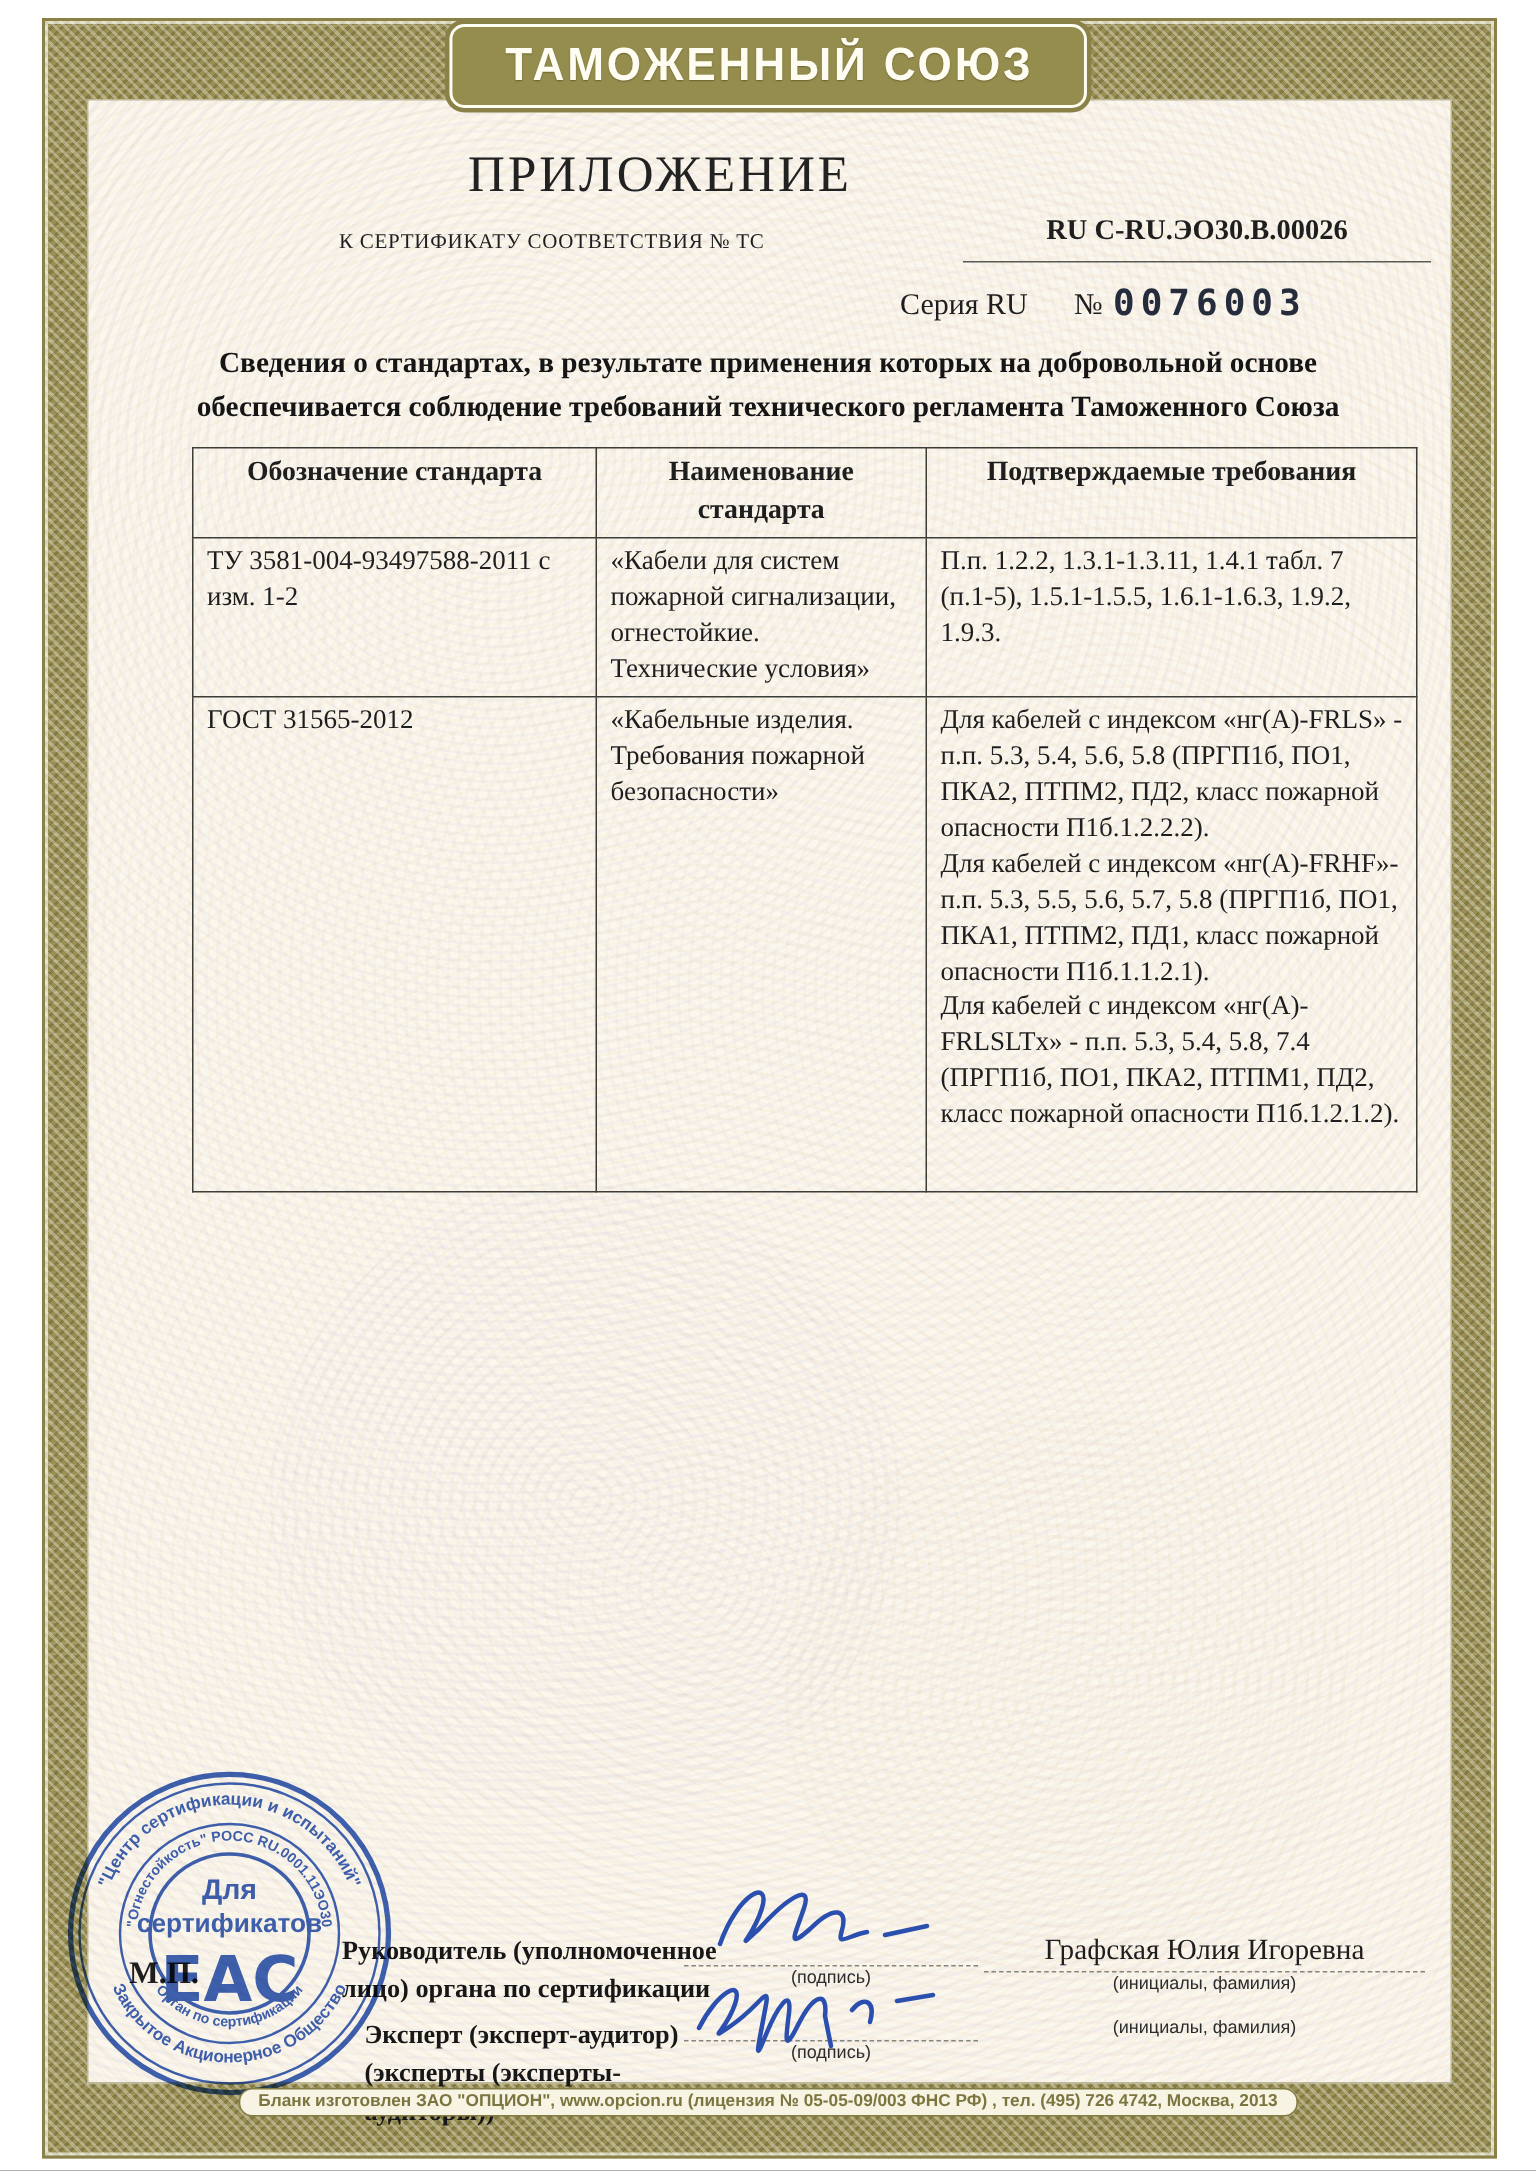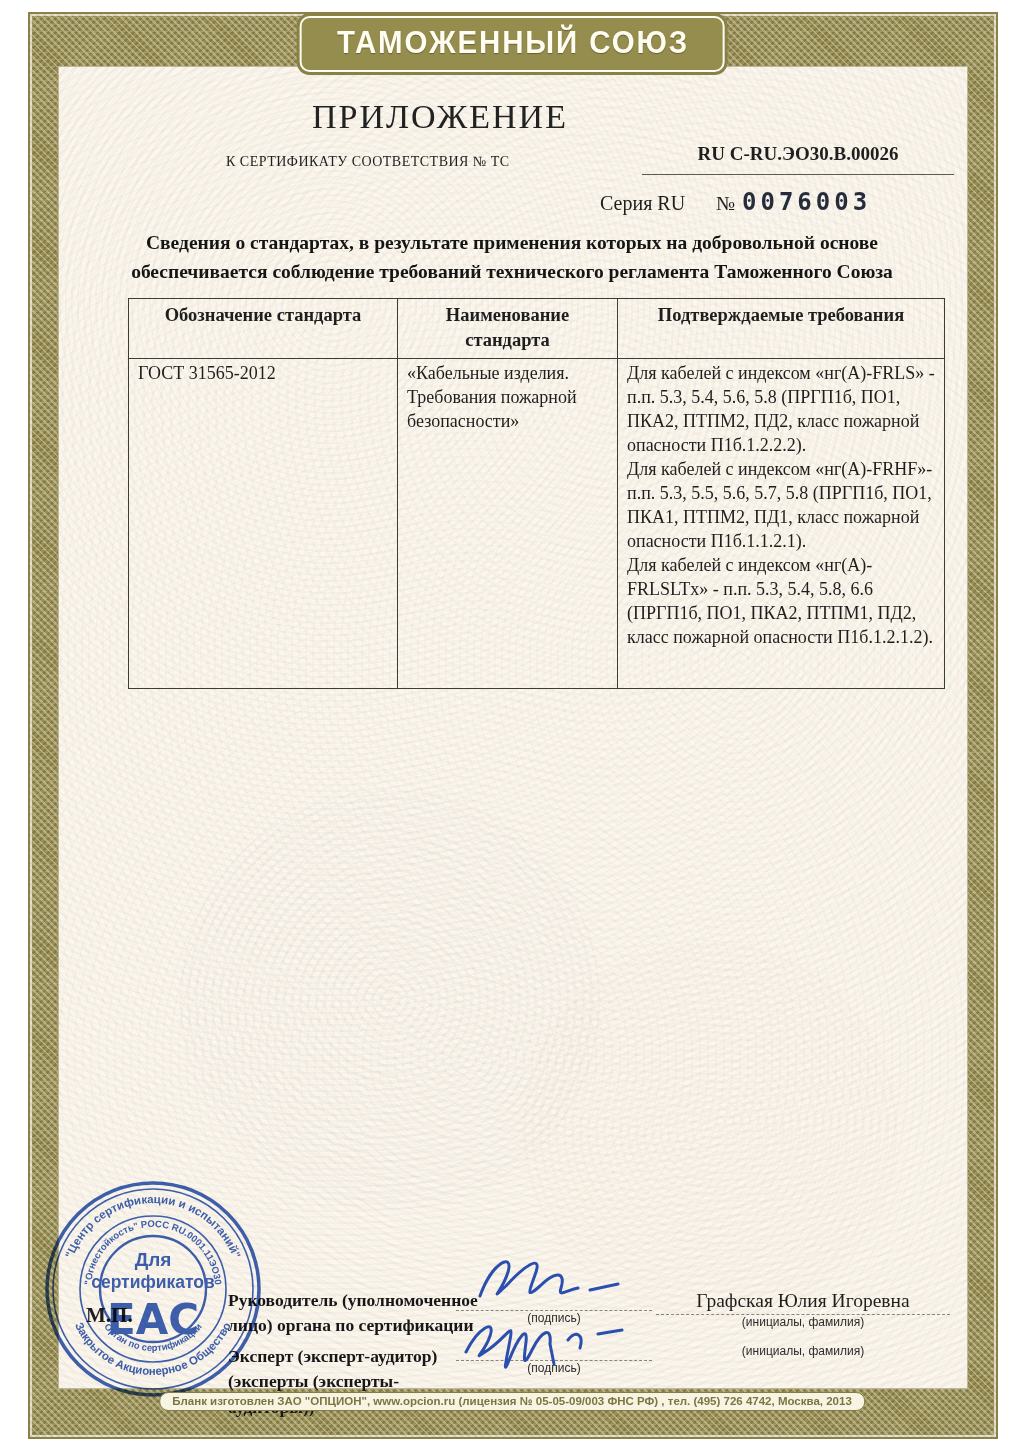--- a/index.html
+++ b/index.html
@@ -69,21 +69,21 @@
   table.std{
     position:absolute;left:128px;top:298px;width:816px;
     border-collapse:collapse;table-layout:fixed;
   }
   table.std th, table.std td{
     border:1.5px solid #3d3d38;vertical-align:top;
     font-size:18px;line-height:1.33;padding:3px 9px 6px 9px;
     background:rgba(255,255,255,.0);
   }
   table.std th{font-weight:bold;text-align:center;font-size:18.5px;padding-top:4px;}
-  .preline{white-space:pre-line;}
+  .preline{white-space:pre-line;margin-left:15px;}
   td p{margin:0;}
   
   .mp{position:absolute;left:86px;top:1303px;font-size:21px;font-weight:bold;z-index:1;}
   .role{
     position:absolute;left:228px;width:252px;
     font-size:17.5px;font-weight:bold;line-height:1.45;color:#171717;
   }
   .sigline{
     position:absolute;left:456px;width:196px;text-align:center;
   }
@@ -140,29 +140,40 @@
         <col style="width:220px">
         <col style="width:327px">
       </colgroup>
     <tbody>
         <tr>
       <th class="preline">Обозначение стандарта</th>
       <th class="preline">Наименование
 стандарта</th>
       <th class="preline">Подтверждаемые требования</th>
     </tr>
+    <tr style="height:88px">
+      <td class="preline">ТУ  3581-004-93497588-2011  с
+изм. 1-2</td>
+      <td class="preline">«Кабели для систем
+пожарной сигнализации,
+огнестойкие.
+Технические условия»</td>
+      <td>
+        <p>П.п. 1.2.2, 1.3.1-1.3.11, 1.4.1 табл. 7 (п.1-5), 1.5.1-1.5.5, 1.6.1-1.6.3, 1.9.2, 1.9.3.</p>
+      </td>
+    </tr>
     <tr style="height:330px">
       <td class="preline">ГОСТ 31565-2012</td>
       <td class="preline">«Кабельные изделия.
 Требования пожарной
 безопасности»</td>
       <td>
         <p>Для кабелей с индексом «нг(А)-FRLS» -  п.п. 5.3, 5.4, 5.6, 5.8 (ПРГП1б, ПО1, ПКА2, ПТПМ2, ПД2, класс пожарной опасности П1б.1.2.2.2).</p>
         <p>Для кабелей с индексом «нг(А)-FRHF»- п.п. 5.3, 5.5, 5.6, 5.7, 5.8 (ПРГП1б, ПО1, ПКА1, ПТПМ2, ПД1, класс пожарной опасности П1б.1.1.2.1).</p>
-        <p>Для кабелей с индексом «нг(А)-FRLSLTх» -  п.п. 5.3, 5.4, 5.8, 6.6 (ПРГП1б, ПО1, ПКА2, ПТПМ1, ПД2, класс пожарной опасности П1б.1.2.1.2).</p>
+        <p>Для кабелей с индексом «нг(А)-FRLSLTх» -  п.п. 5.3, 5.4, 5.8, 7.4 (ПРГП1б, ПО1, ПКА2, ПТПМ1, ПД2, класс пожарной опасности П1б.1.2.1.2).</p>
       </td>
     </tr>
   </tbody>
     </table>
 
   <div class="mp">М.П.</div>
   <svg class="stamp" width="226" height="226" viewBox="0 0 226 226">
     <g fill="none" stroke="#2e55b5">
       <circle cx="113" cy="113" r="106" stroke-width="3.5"></circle>
       <circle cx="113" cy="113" r="100" stroke-width="1.6"></circle>

